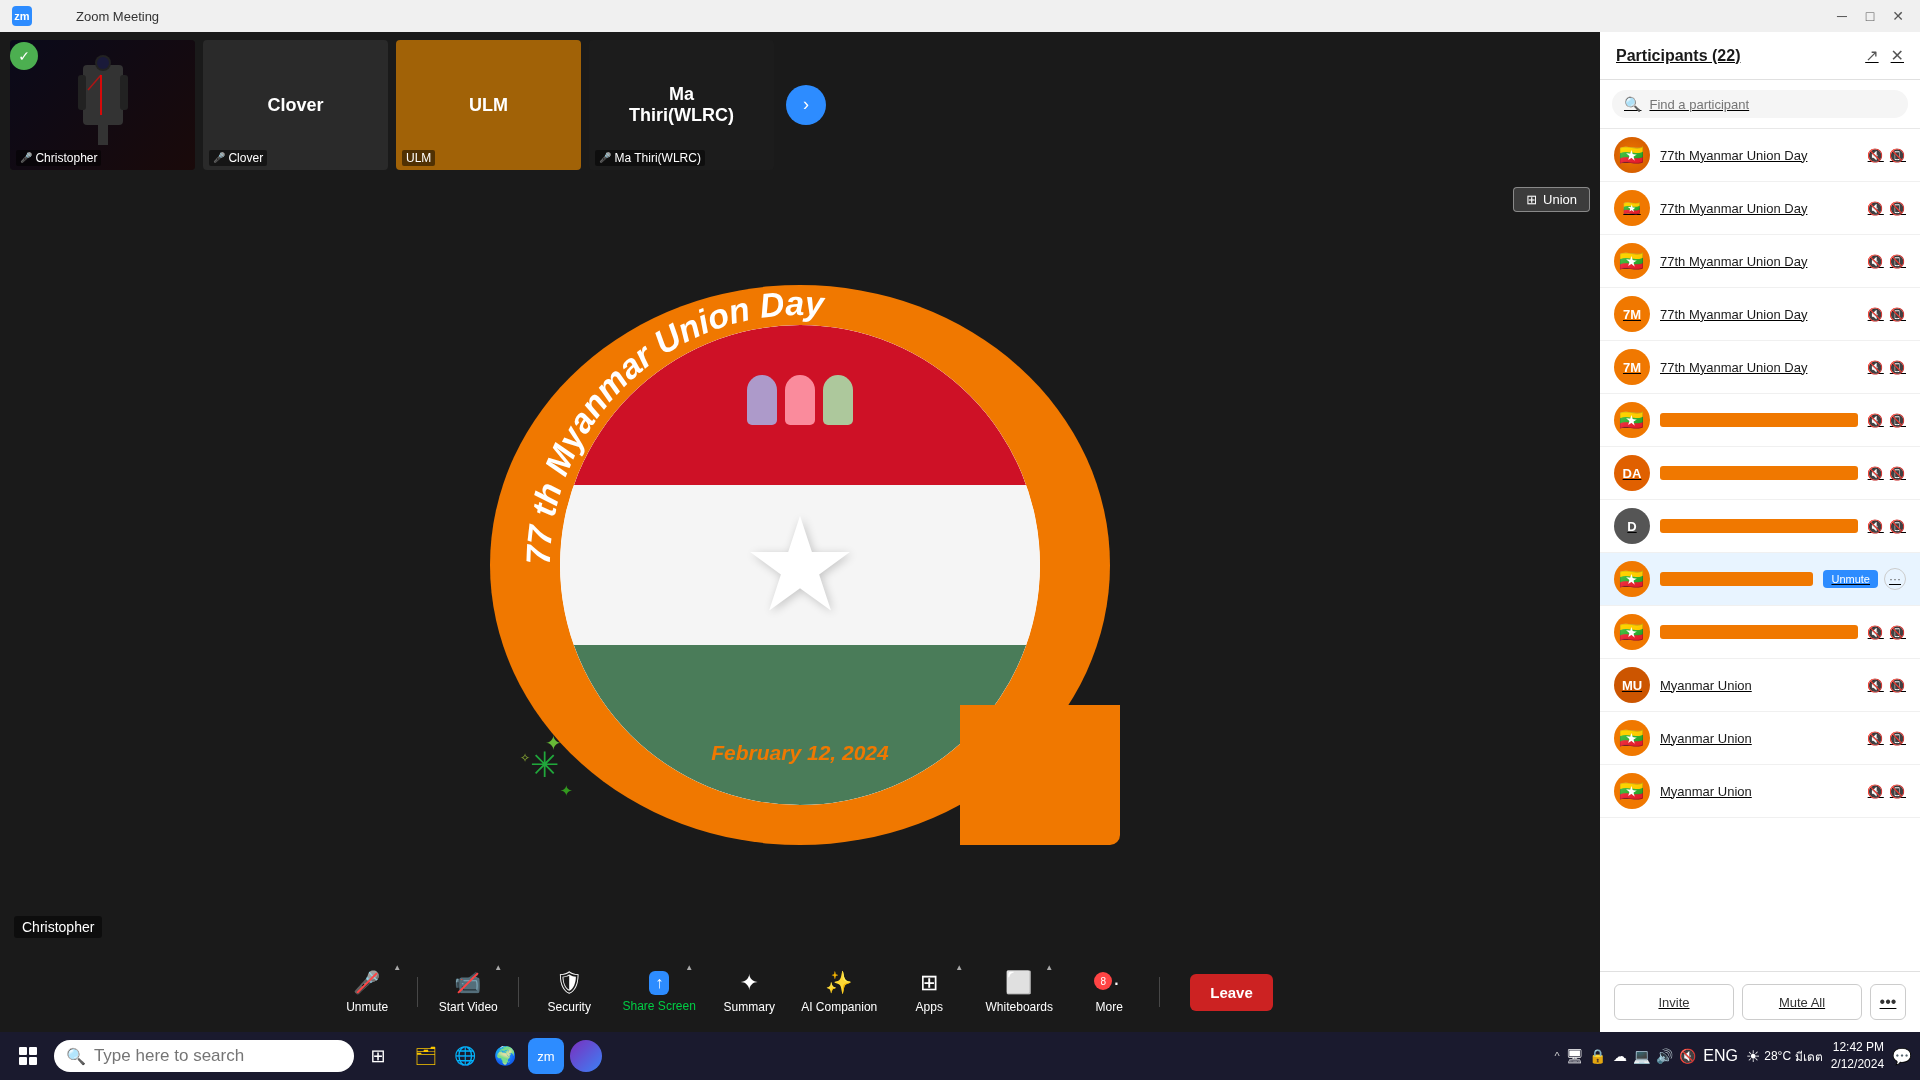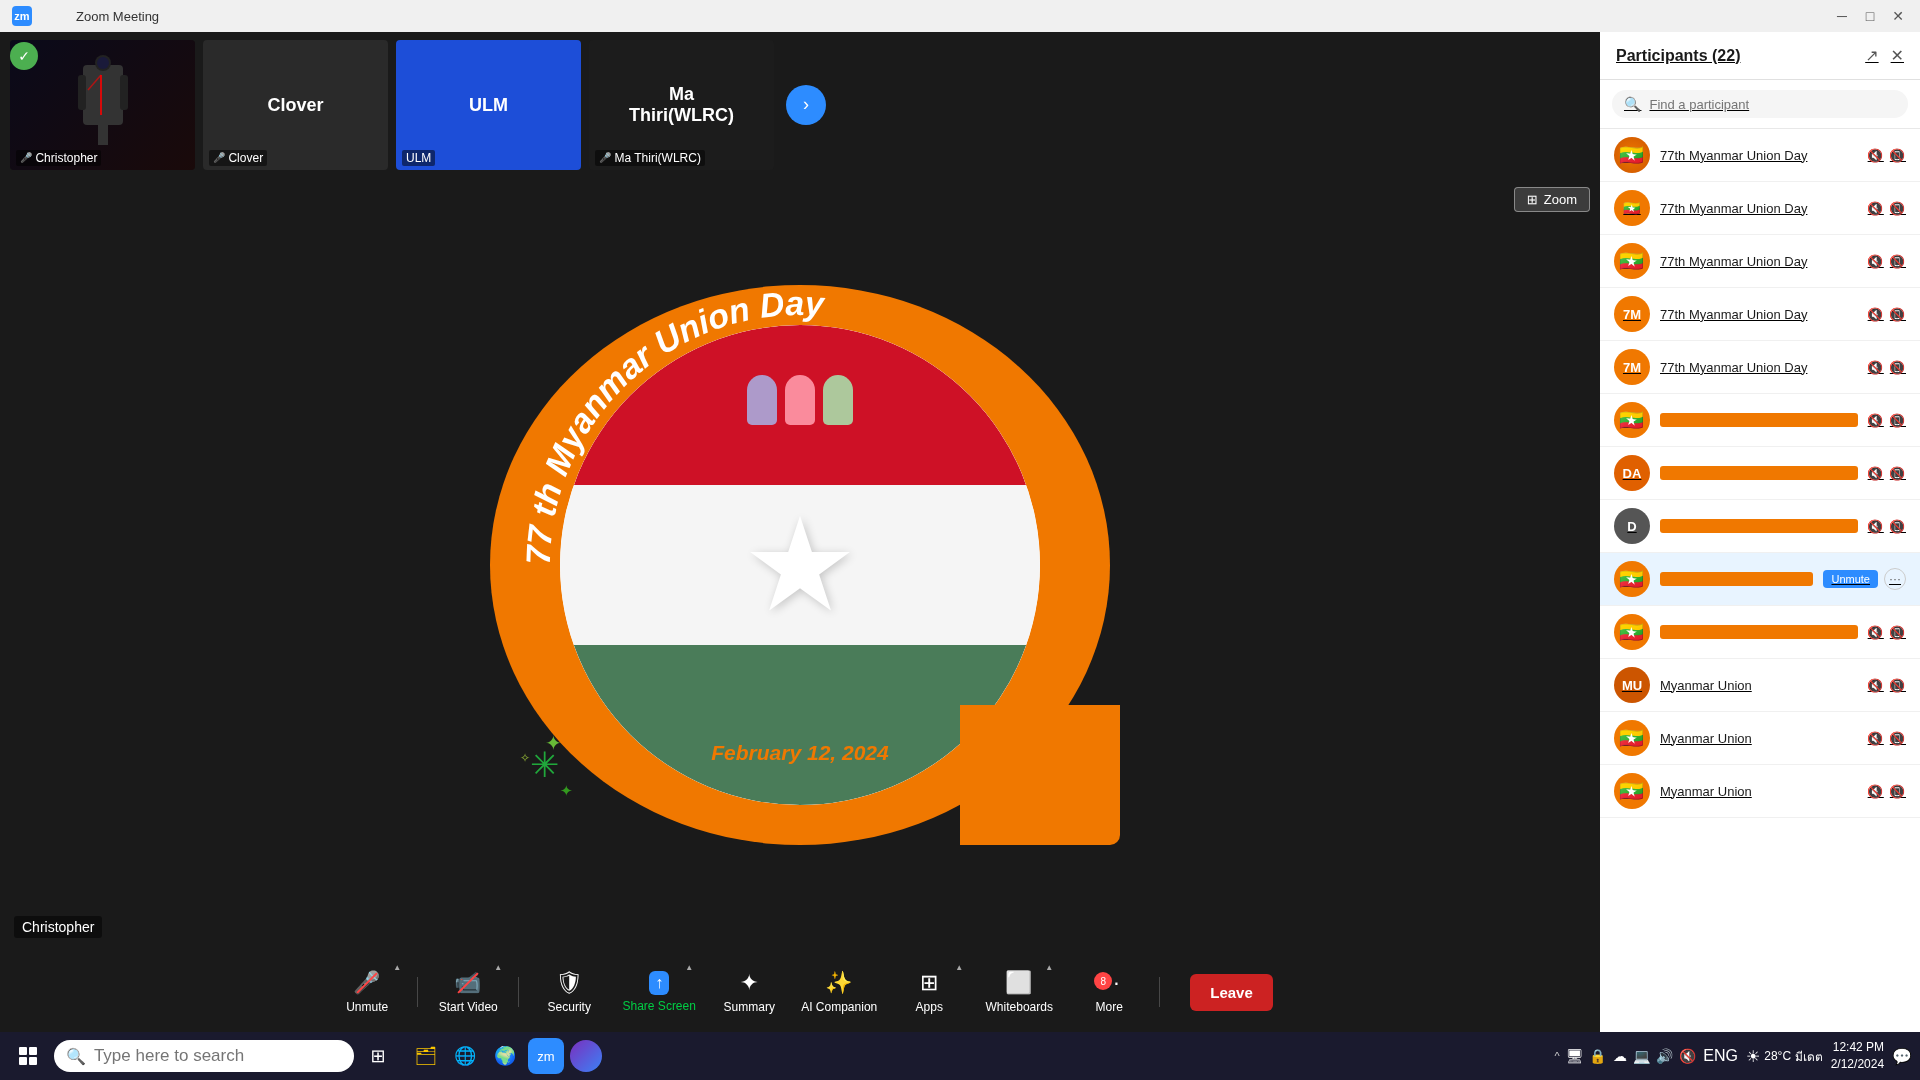--- a/index.html
+++ b/index.html
@@ -541,21 +541,21 @@
       display: flex;
       flex-direction: column;
       align-items: flex-end;
       color: white;
       font-size: 12px;
       line-height: 1.4;
     }
 
     
     .clover-tile { background: #2a2a2a; }
-    .ulm-tile { background: #1d4ed8; }
+    .ulm-tile { background: #a16207; }
     .mathiri-tile { background: #1c1c1c; }
 
     
     .participants-list::-webkit-scrollbar { width: 4px; }
     .participants-list::-webkit-scrollbar-thumb { background: #ccc; border-radius: 2px; }
 
     
     .myanmar-avatar {
       background: radial-gradient(circle, #f07800, #cc5500);
       position: relative;
@@ -640,21 +640,21 @@
         </div>
       </div>
 
       <button class="next-btn">›</button>
     </div>
 
     <div class="main-video">
 
       <button class="view-btn">
         <span>⊞</span>
-        <span>Zoom</span>
+        <span>Union</span>
       </button>
 
       <div class="myanmar-poster">
         <div style="position:relative; width:680px; height:580px; display:flex; align-items:center; justify-content:center;">
 
           <div style="width:620px; height:560px; background:#f07800; border-radius:50%; position:relative; display:flex; align-items:center; justify-content:center;">
 
             <div style="width:480px; height:480px; background:white; border-radius:50%; position:absolute; overflow:hidden; display:flex; align-items:center; justify-content:center;">
 
               <div style="position:absolute; top:0; left:0; width:100%; height:100%; display:flex; flex-direction:column; border-radius:50%; overflow:hidden;">
@@ -917,20 +917,25 @@
         </div>
         <span class="p-name">Myanmar Union</span>
         <div class="p-actions">
           <span class="p-action-icon">🔇</span>
           <span class="p-action-icon">📵</span>
         </div>
       </div>
 
     </div>
 
+    <div class="panel-footer">
+      <button class="footer-btn">Invite</button>
+      <button class="footer-btn">Mute All</button>
+      <button class="footer-btn-more">•••</button>
+    </div>
   </div>
 </div>
 
 <div class="taskbar">
 
   <div class="start-btn">
     <div class="windows-icon">
       <div></div>
         <div></div>
         <div></div>

